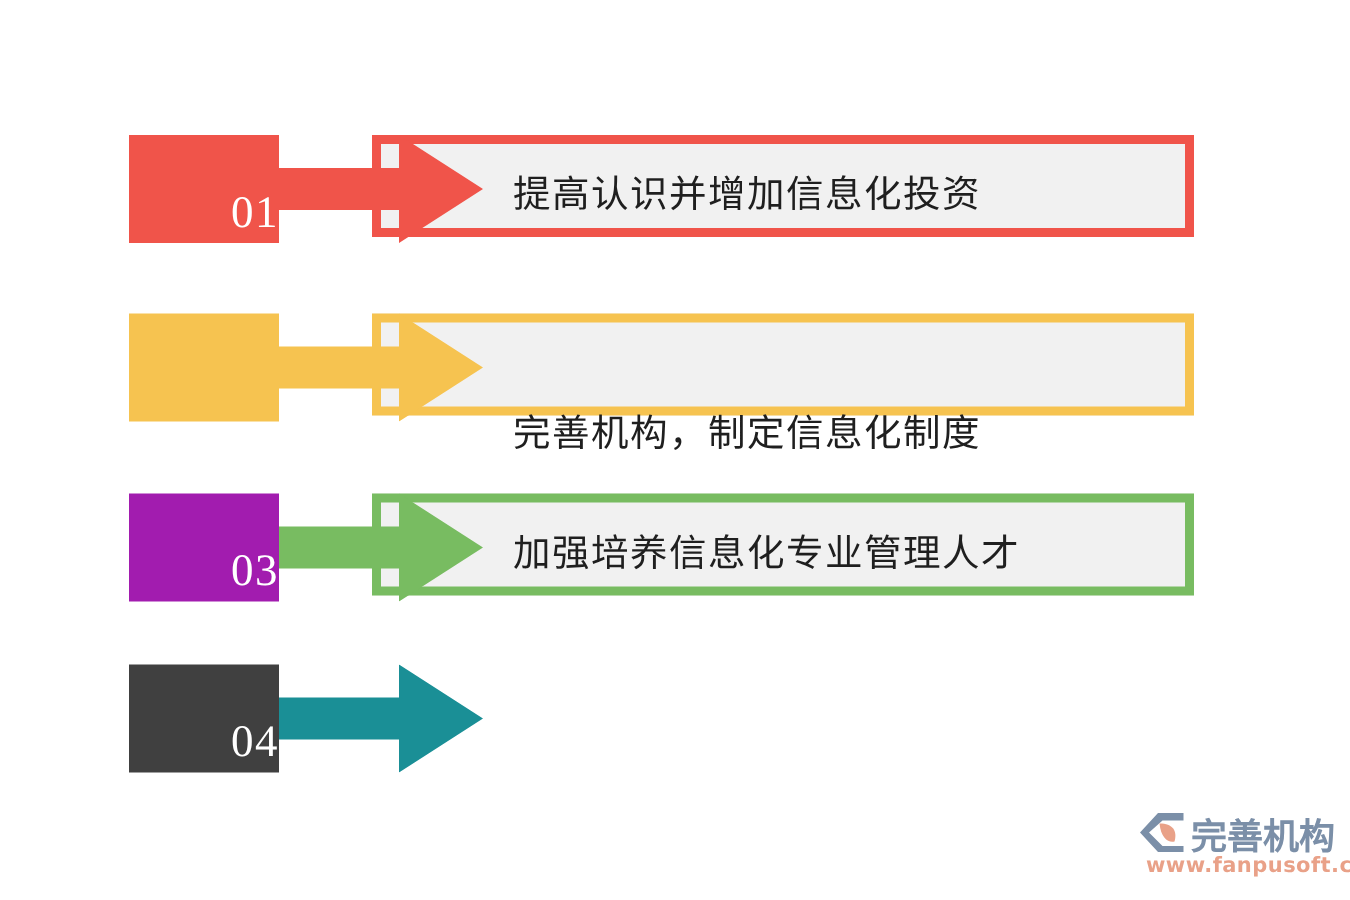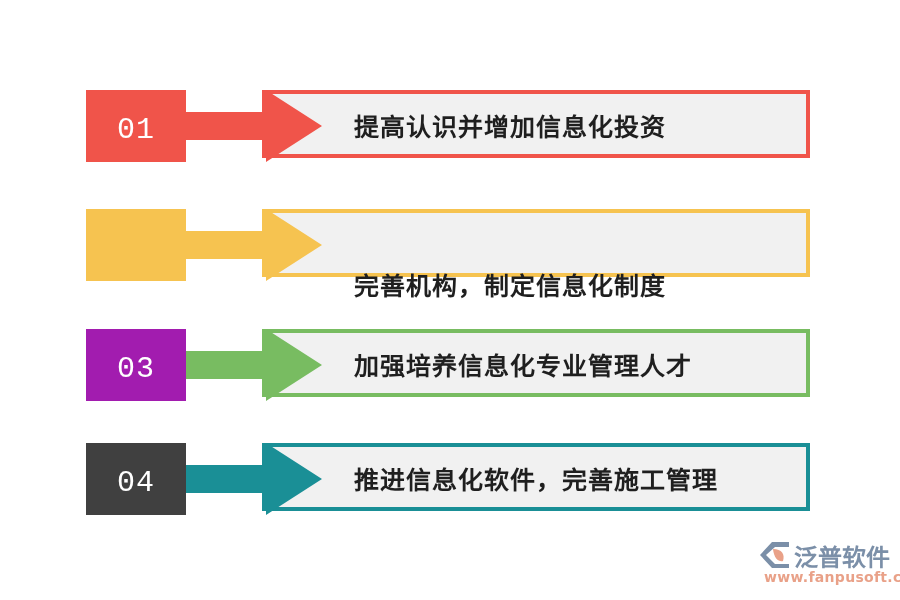--- a/index.html
+++ b/index.html
@@ -32,29 +32,28 @@
     height: 72px;
   }
   .step-row.r1 { top: 90px; }
   .step-row.r2 { top: 209px; }
   .step-row.r3 { top: 329px; }
   .step-row.r4 { top: 443px; }
 
   
   .text-panel {
     position: absolute;
-    left: 176px;              
+    left: 162px;              
     top: 0;
     width: 548px;
     height: 68px;
     background: #f1f1f1;
-    border: 4px solid #14b8a6;
+    border: 6px solid #14b8a6;
     box-sizing: border-box;
     z-index: 1;
-    font-weight: bold;
   }
 
   .step-text {
     position: absolute;
     left: 88px;
     top: 0;
     right: 10px;
     height: 68px;
     line-height: 68px;
     font-family: "DejaVu Serif", "Liberation Serif", serif;
@@ -70,28 +69,28 @@
     position: absolute;
     left: 0;
     top: 0;
     width: 100px;
     height: 72px;
     z-index: 3;
   }
   .num-label {
     position: absolute;
     left: 0;
-    top: 4px;
+    top: 16px;
     width: 100px;
     height: 72px;
     line-height: 72px;
-    text-align: center;
+    text-align: right;
     color: #ffffff;
     font-size: 30px;
-    font-family: Liberation Mono, monospace;
+    font-family: Liberation Serif, serif;
     letter-spacing: 1px;
   }
 
   
   .arrow {
     position: absolute;
     left: 100px;
     top: 0;
     width: 136px;
     height: 72px;
@@ -178,37 +177,34 @@
       <div class="num-label" style="color: rgb(255, 255, 255);">03</div>
     </div>
     <div class="arrow">
       <svg width="136" height="72" viewBox="0 0 136 72" xmlns="http://www.w3.org/2000/svg">
         <path d="M 0 22 L 80 22 L 80 0 L 136 36 L 80 72 L 80 50 L 0 50 Z" fill="#78bc61"></path>
       </svg>
     </div>
   </div>
 
   <div class="step-row r4">
-    <div class="text-panel" style="border-color: rgb(26, 143, 150); background: rgb(241, 241, 241);">
-      <div class="step-text" style="color: rgb(31, 31, 31);">推进信息化软件，完善施工管理</div>
-    </div>
     <div class="num-block" style="background: #404040;">
       <div class="num-label" style="color: rgb(255, 255, 255);">04</div>
     </div>
     <div class="arrow">
       <svg width="136" height="72" viewBox="0 0 136 72" xmlns="http://www.w3.org/2000/svg">
         <path d="M 0 22 L 80 22 L 80 0 L 136 36 L 80 72 L 80 50 L 0 50 Z" fill="#1a8f96"></path>
       </svg>
     </div>
   </div>
 
   <div class="brand-logo">
     <div class="brand-mark">
       <svg width="34" height="30" viewBox="0 0 34 30" xmlns="http://www.w3.org/2000/svg">
         <path d="M 2 15 L 14 2 L 31 2 L 31 7 L 17 7 L 8 15 L 17 24 L 31 24 L 31 28 L 14 28 Z" fill="#7b8fa8"></path>
         <path d="M 15 9 C 24 9 27 14 25 21 C 21 22 16 19 15 9 Z" fill="#e9a188"></path>
       </svg>
     </div>
-    <div class="brand-name" style="color: rgb(123, 143, 168);">泛普软件</div>
+    <div class="brand-name" style="color: rgb(123, 143, 168);">完善机构</div>
     <div class="brand-url" style="color: rgb(233, 161, 136);">www.fanpusoft.com</div>
   </div>
 
 </div>
 
 </body></html>

